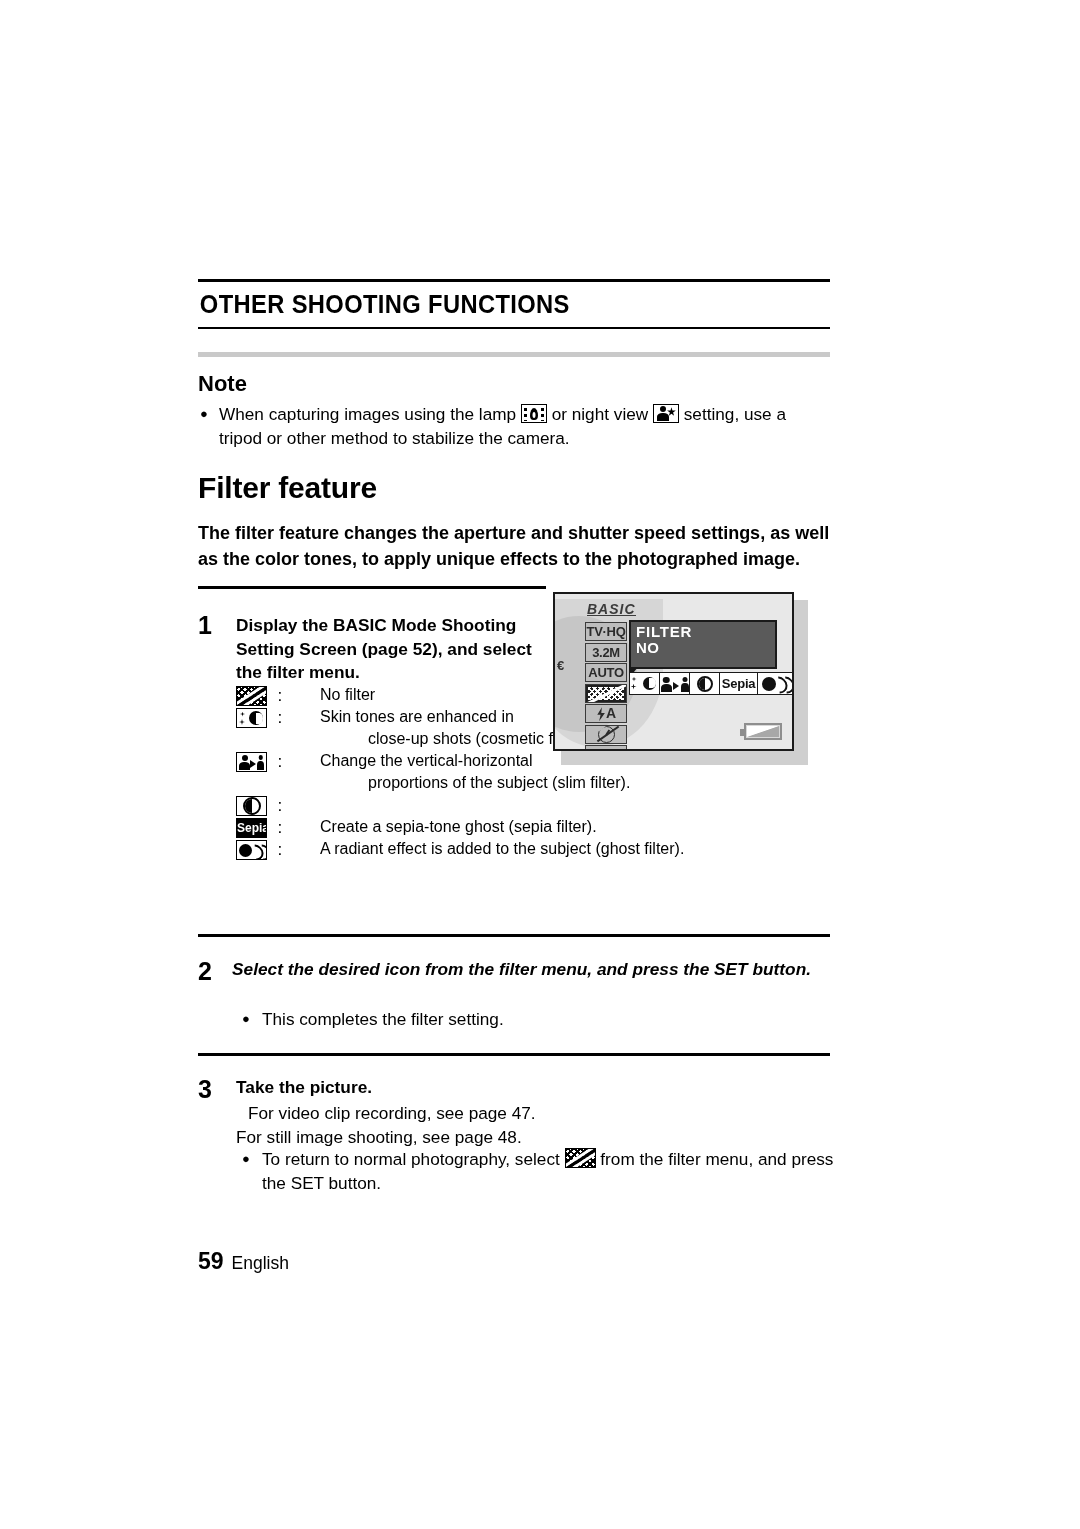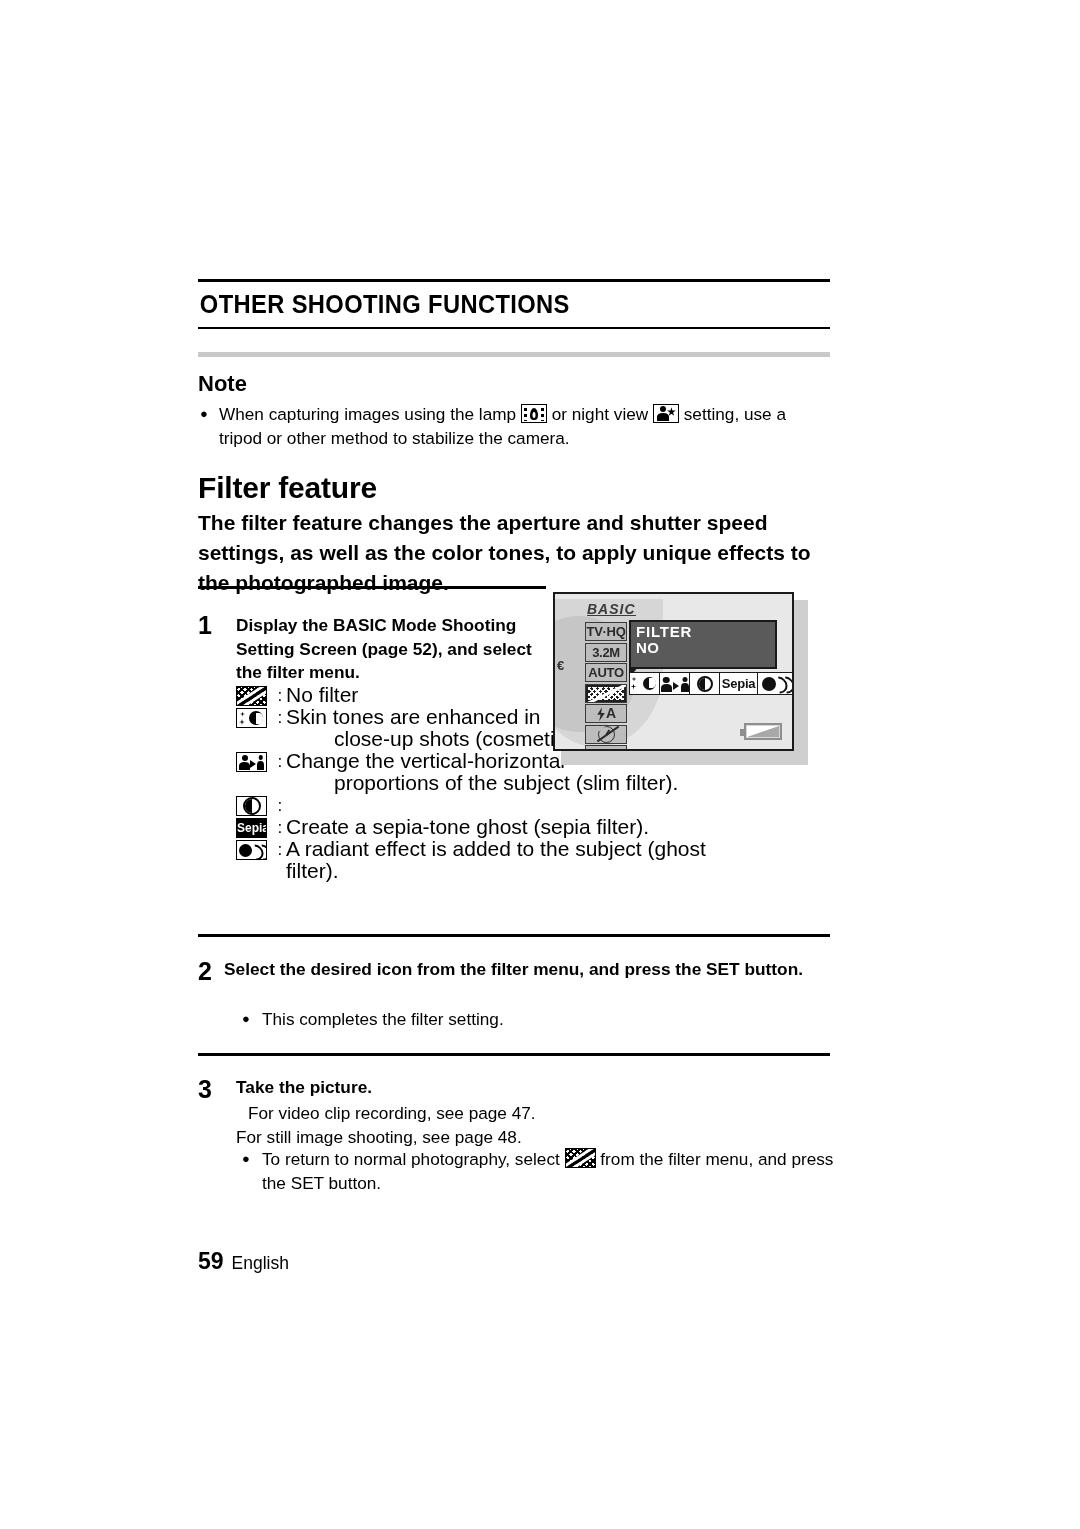--- a/index.html
+++ b/index.html
@@ -67,24 +67,24 @@
     top: 471px;
     left: 198px;
     width: 632px;
     font-size: 30px;
     font-weight: bold;
     letter-spacing: -0.2px;
     line-height: 1.1;
   }
   #filter-intro {
     position: absolute;
-    top: 508px;
+    top: 521px;
     left: 198px;
     width: 638px;
-    font-size: 21px;
+    font-size: 18px;
     font-weight: bold;
     line-height: 1.42;
   }
 
   
   .step-rule-short { position: absolute; height: 3px; background: #000; }
   .step-rule-full  { position: absolute; height: 3px; background: #000; left: 198px; width: 632px; }
 
   .step-num {
     position: absolute;
@@ -121,22 +121,23 @@
     padding-top: 2px;
   }
   .filter-colon {
     width: 12px;
     flex: 0 0 12px;
     font-size: 17.2px;
     line-height: 22px;
     text-align: center;
   }
   .filter-text {
-    font-size: 21px;
+    font-size: 16px;
     line-height: 22px;
+    margin-left: 34px;
   }
   .filter-text .cont { display: block; padding-left: 48px; }
 
   
   .doc-icon {
     display: inline-block;
     vertical-align: -3px;
     border: 1.6px solid #000;
     background: #fff;
     box-sizing: border-box;
@@ -711,21 +712,21 @@
       </div>
 
       <div class="battery">
           <span class="fill"></span>
         </div>
     </div>
   </div>
 
   <div class="step-rule-full" style="top:934px;"></div>
   <div class="step-num" style="left:198px; top:959px;">2</div>
-  <div class="step-head" style="left:224px; top:958px; width:596px;">Select the desired icon from the filter menu, and press the SET button.</div>
+  <div class="step-head" style="left:232px; top:958px; width:596px;font-style:italic;">Select the desired icon from the filter menu, and press the SET button.</div>
   <div class="step-body" style="left:240px; top:1008px; width:580px; padding-left:22px;">
     <span class="bullet">●</span><span>This completes the filter setting.</span>
   </div>
 
   <div class="step-rule-full" style="top:1053px;"></div>
   <div class="step-num" style="left:198px; top:1077px;">3</div>
   <div class="step-head" style="left:236px; top:1076px; width:596px;">Take the picture.</div>
   <div class="step-body" style="left:248px; top:1102px; width:596px;">For video clip recording, see page 47.</div>
   <div class="step-body" style="left:236px; top:1126px; width:596px;">For still image shooting, see page 48.</div>
   <div class="step-body" style="left:240px; top:1148px; width:592px; padding-left:22px;">

